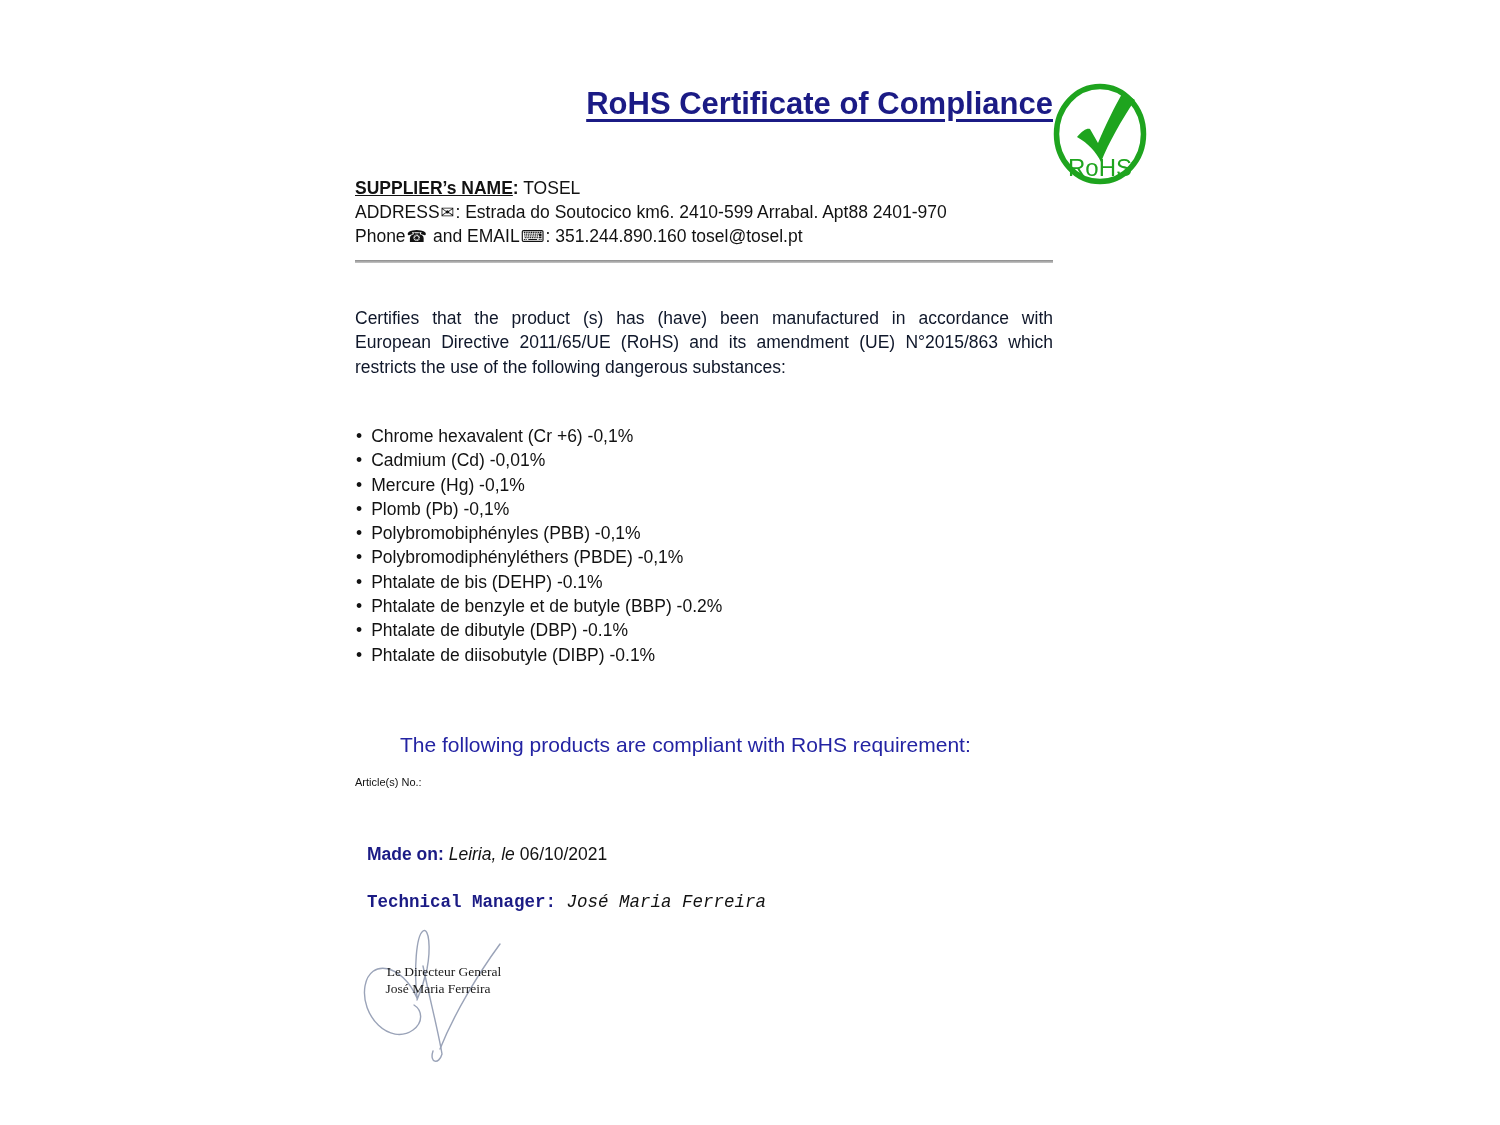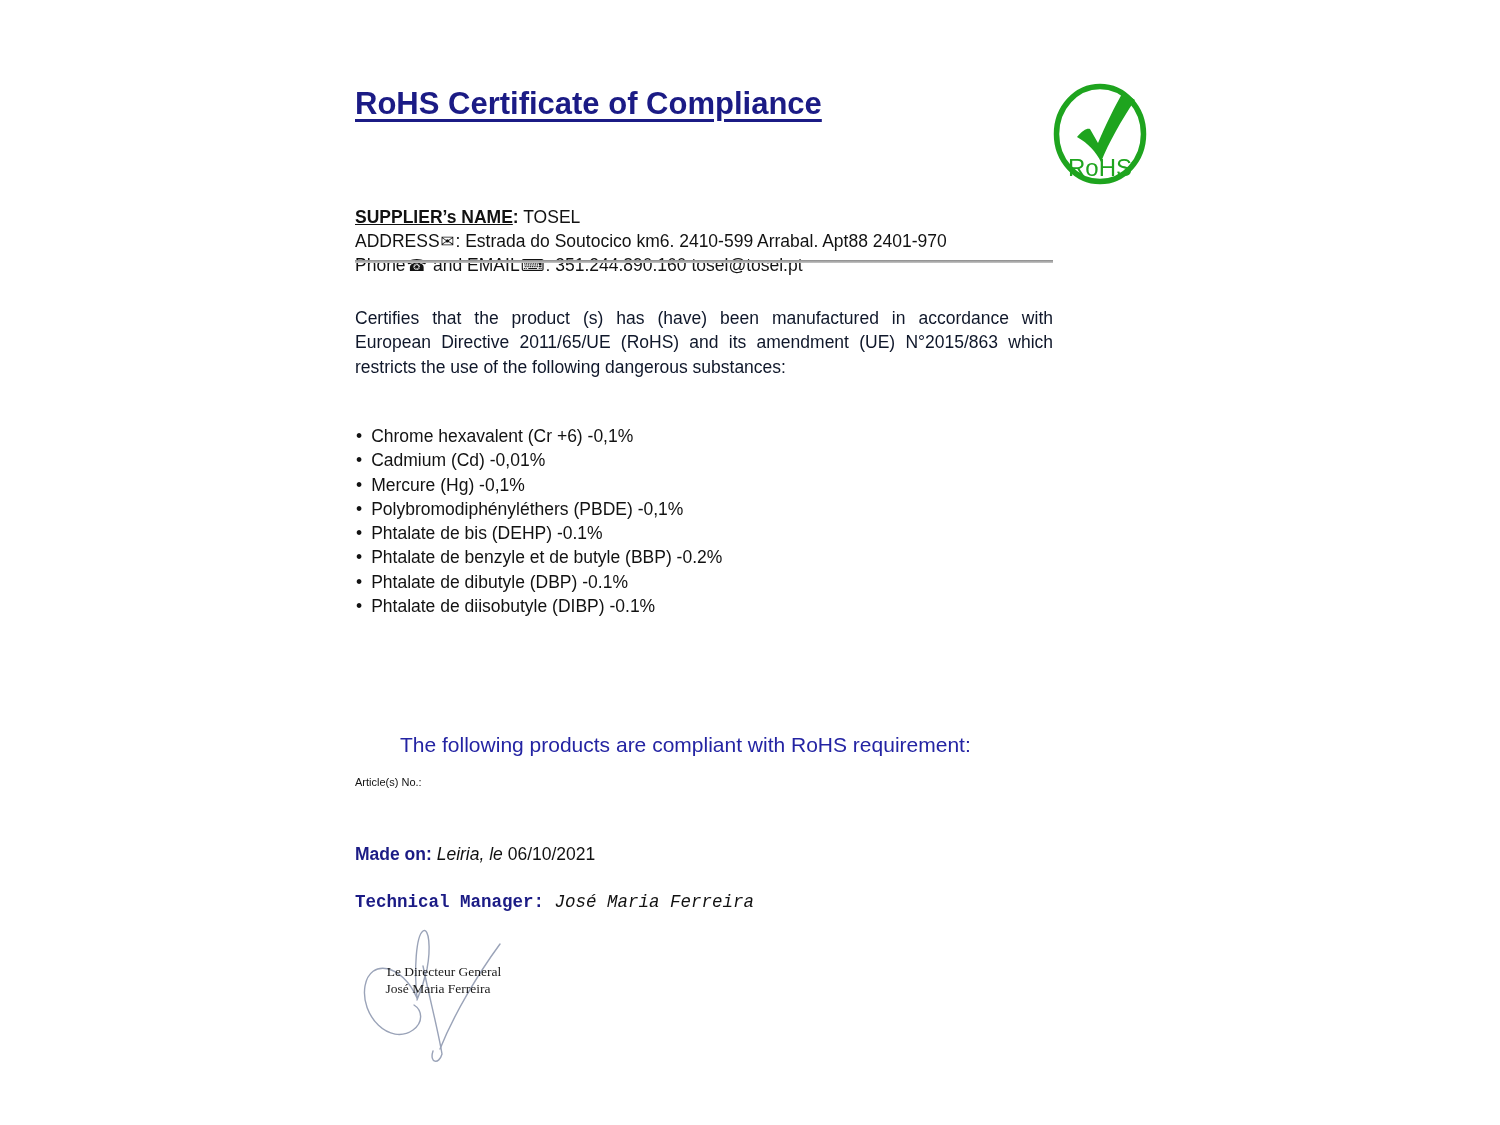--- a/index.html
+++ b/index.html
@@ -1,42 +1,42 @@
 <!DOCTYPE html>
 <html><head>
 <meta charset="utf-8">
 <style>
   html,body{margin:0;padding:0;background:#fff;}
   .page{
     position:relative;width:1500px;height:1125px;background:#ffffff;overflow:hidden;
     font-family:"Liberation Sans",sans-serif;color:#121212;
   }
   .doc-title{
-    position:absolute;left:355px;top:86px;width:698px;text-align:left;
+    position:absolute;left:355px;top:86px;width:698px;text-align:right;
     font-size:31px;font-weight:700;color:#1b1b85;
     text-decoration:underline;text-decoration-thickness:2.5px;text-underline-offset:5px;
   }
   .logo{position:absolute;left:1051px;top:80px;}
-  .supplier{position:absolute;left:355px;top:176px;font-size:17.5px;line-height:24px;margin-top:29px;}
+  .supplier{position:absolute;left:355px;top:176px;font-size:17.5px;line-height:24px;}
   .sup-label{font-weight:700;text-decoration:underline;}
   .sup-colon{font-weight:700;}
   .icon-glyph{font-size:16.5px;padding:0 1px;}
   .rule{position:absolute;left:355px;top:260px;width:698px;height:3px;
     background:linear-gradient(#8b8b8b,#c6c6c6);}
   .cert{position:absolute;left:355px;top:306px;width:698px;
     font-size:17.5px;line-height:24.4px;color:#0f172a;}
   .cert .just{text-align:justify;text-align-last:justify;}
   .substances{position:absolute;left:356px;top:424px;margin:0;padding:0;list-style:none;
     font-size:17.5px;line-height:24.3px;}
   .substances li::before{content:"\2022";margin-right:9px;}
   .compliance{position:absolute;left:355px;top:733px;font-size:21px;color:#2424a3;margin-left:45px;}
   .articles{position:absolute;left:355px;top:776px;font-size:11px;text-align:right;}
   .madeon{position:absolute;left:355px;top:844px;font-size:17.5px;}
   .techmgr{position:absolute;left:355px;top:892px;font-size:17.5px;font-family:Liberation Mono, monospace;}
-  .lbl-navy{font-weight:700;color:#1b1b85;}
+  .lbl-navy{font-weight:700;color:#1b1b85;margin-left:12px;}
   .ital{font-style:italic;}
   .signature{position:absolute;left:356px;top:922px;}
   .sig-text{font-family:"Liberation Serif",serif;font-size:13.5px;fill:#1a1a1a;}
 </style>
 </head>
 <body>
 
 <div class="page">
 
   <div class="doc-title">RoHS Certificate of Compliance</div>
@@ -66,20 +66,22 @@
   <div class="cert">
     <div class="just">Certifies that the product (s) has (have) been manufactured in accordance with</div>
     <div class="just">European Directive 2011/65/UE (RoHS) and its amendment (UE) N°2015/863 which</div>
     <div>restricts the use of the following dangerous substances:</div>
   </div>
 
   <ul class="substances">
     <li>Chrome hexavalent (Cr +6) -0,1%</li>
     <li>Cadmium (Cd) -0,01%</li>
     <li>Mercure (Hg) -0,1%</li>
+    <li>Plomb (Pb) -0,1%</li>
+    <li>Polybromobiphényles (PBB) -0,1%</li>
     <li>Polybromodiphényléthers (PBDE) -0,1%</li>
     <li>Phtalate de bis (DEHP) -0.1%</li>
     <li>Phtalate de benzyle et de butyle (BBP) -0.2%</li>
     <li>Phtalate de dibutyle (DBP) -0.1%</li>
     <li>Phtalate de diisobutyle (DIBP) -0.1%</li>
   </ul>
 
   <div class="compliance">The following products are compliant with RoHS requirement:</div>
 
   <div class="articles">Article(s) No.:</div>

